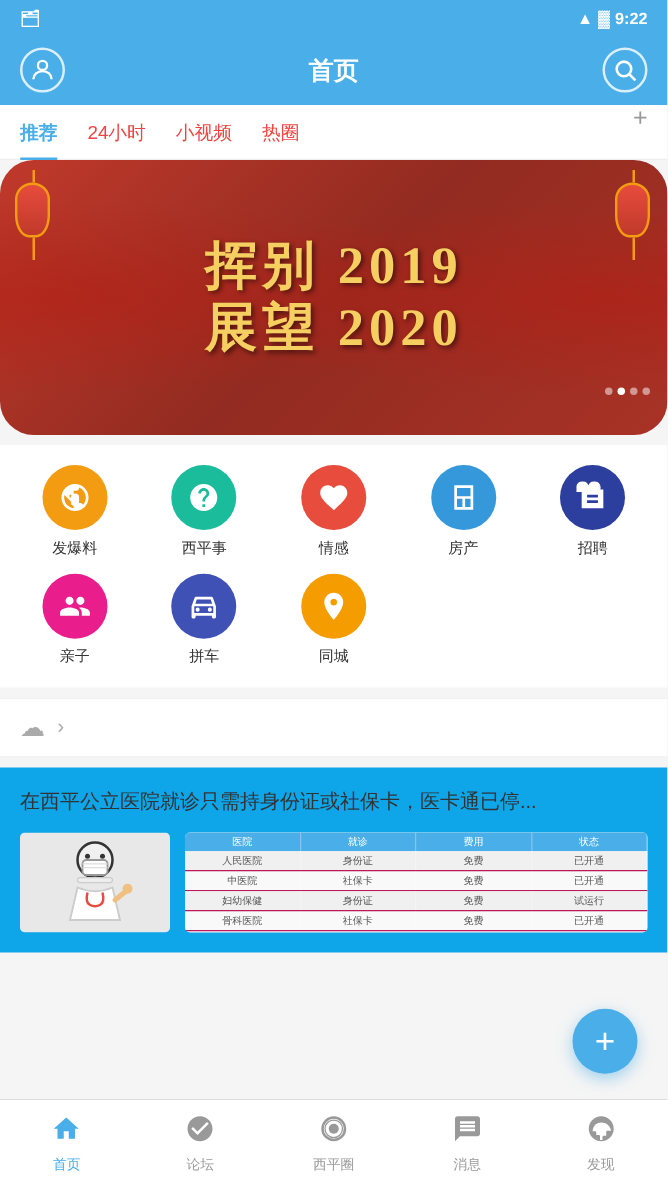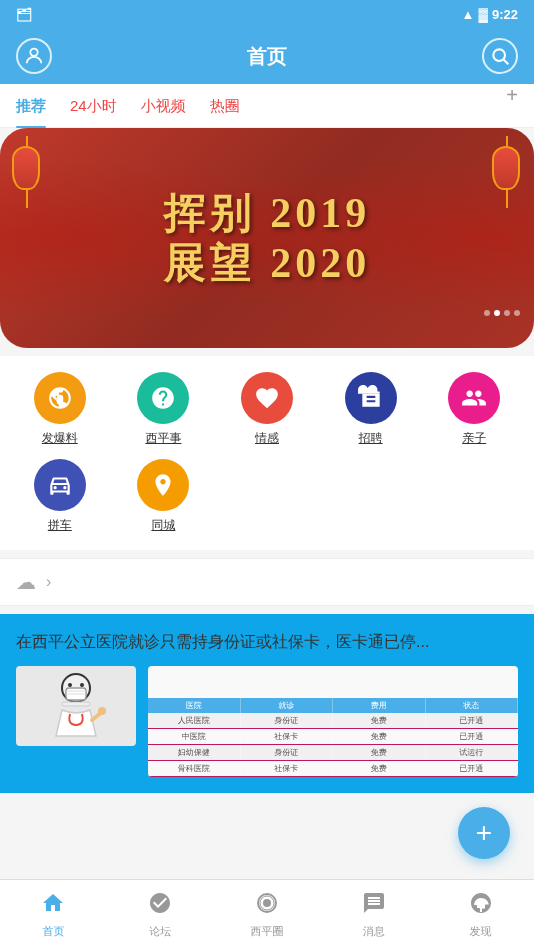--- a/index.html
+++ b/index.html
@@ -202,21 +202,20 @@
       border-radius: 50%;
       display: flex;
       align-items: center;
       justify-content: center;
       font-size: 24px;
       color: white;
     }
     .category-label {
       font-size: 12px;
       color: #333;
-      text-decoration: underline;
     }
     .bg-orange { background: #f39c12; }
     .bg-teal { background: #1abc9c; }
     .bg-red { background: #e74c3c; }
     .bg-blue { background: #3498db; }
     .bg-darkblue { background: #2c3e9e; }
     .bg-pink-light { background: #e91e8c; }
     .bg-orange2 { background: #e67e22; }
     .bg-indigo { background: #3f51b5; }
     .bg-amber { background: #f59c00; }
@@ -290,21 +289,20 @@
       border-radius: 4px;
       overflow: hidden;
       font-size: 9px;
       color: #555;
     }
     .table-header-row {
       display: grid;
       grid-template-columns: repeat(4, 1fr);
       background: #4aaee8;
       color: white;
-      margin-top: 32px;
     }
     .table-header-row div, .table-data-row div {
       padding: 2px 3px;
       border-right: 1px solid rgba(255,255,255,0.3);
       text-align: center;
       font-size: 8px;
     }
     .table-data-row {
       display: grid;
       grid-template-columns: repeat(4, 1fr);
@@ -459,20 +457,28 @@
     </div>
     <span class="category-label">西平事</span>
   </div>
   <div class="category-item">
     <div class="category-icon bg-red">
       <svg width="26" height="26" viewBox="0 0 24 24" fill="white">
         <path d="M12 21.35l-1.45-1.32C5.4 15.36 2 12.28 2 8.5 2 5.42 4.42 3 7.5 3c1.74 0 3.41.81 4.5 2.09C13.09 3.81 14.76 3 16.5 3 19.58 3 22 5.42 22 8.5c0 3.78-3.4 6.86-8.55 11.54L12 21.35z"></path>
       </svg>
     </div>
     <span class="category-label">情感</span>
+  </div>
+  <div class="category-item">
+    <div class="category-icon bg-blue">
+      <svg width="26" height="26" viewBox="0 0 24 24" fill="white">
+        <path d="M17 11H7V5h10v6zm-6 8H7v-6h4v6zm6 0h-4v-6h4v6zM5 3v18h14V3H5z"></path>
+      </svg>
+    </div>
+    <span class="category-label">房产</span>
   </div>
   <div class="category-item">
     <div class="category-icon bg-darkblue">
       <svg width="26" height="26" viewBox="0 0 24 24" fill="white">
         <path d="M20 6h-2.18c.07-.44.18-.88.18-1.38C18 2.07 15.93 0 13.38 0c-1.46 0-2.75.64-3.63 1.63L9 3 8.25 1.63C7.38.64 6.08 0 4.62 0 2.07 0 0 2.07 0 4.62c0 .5.11.94.18 1.38H0v2h20V6z"></path>
         <path d="M4 20h16V8H4v12zM8 10h8v2H8v-2zm0 4h8v2H8v-2z"></path>
       </svg>
     </div>
     <span class="category-label">招聘</span>
   </div>

